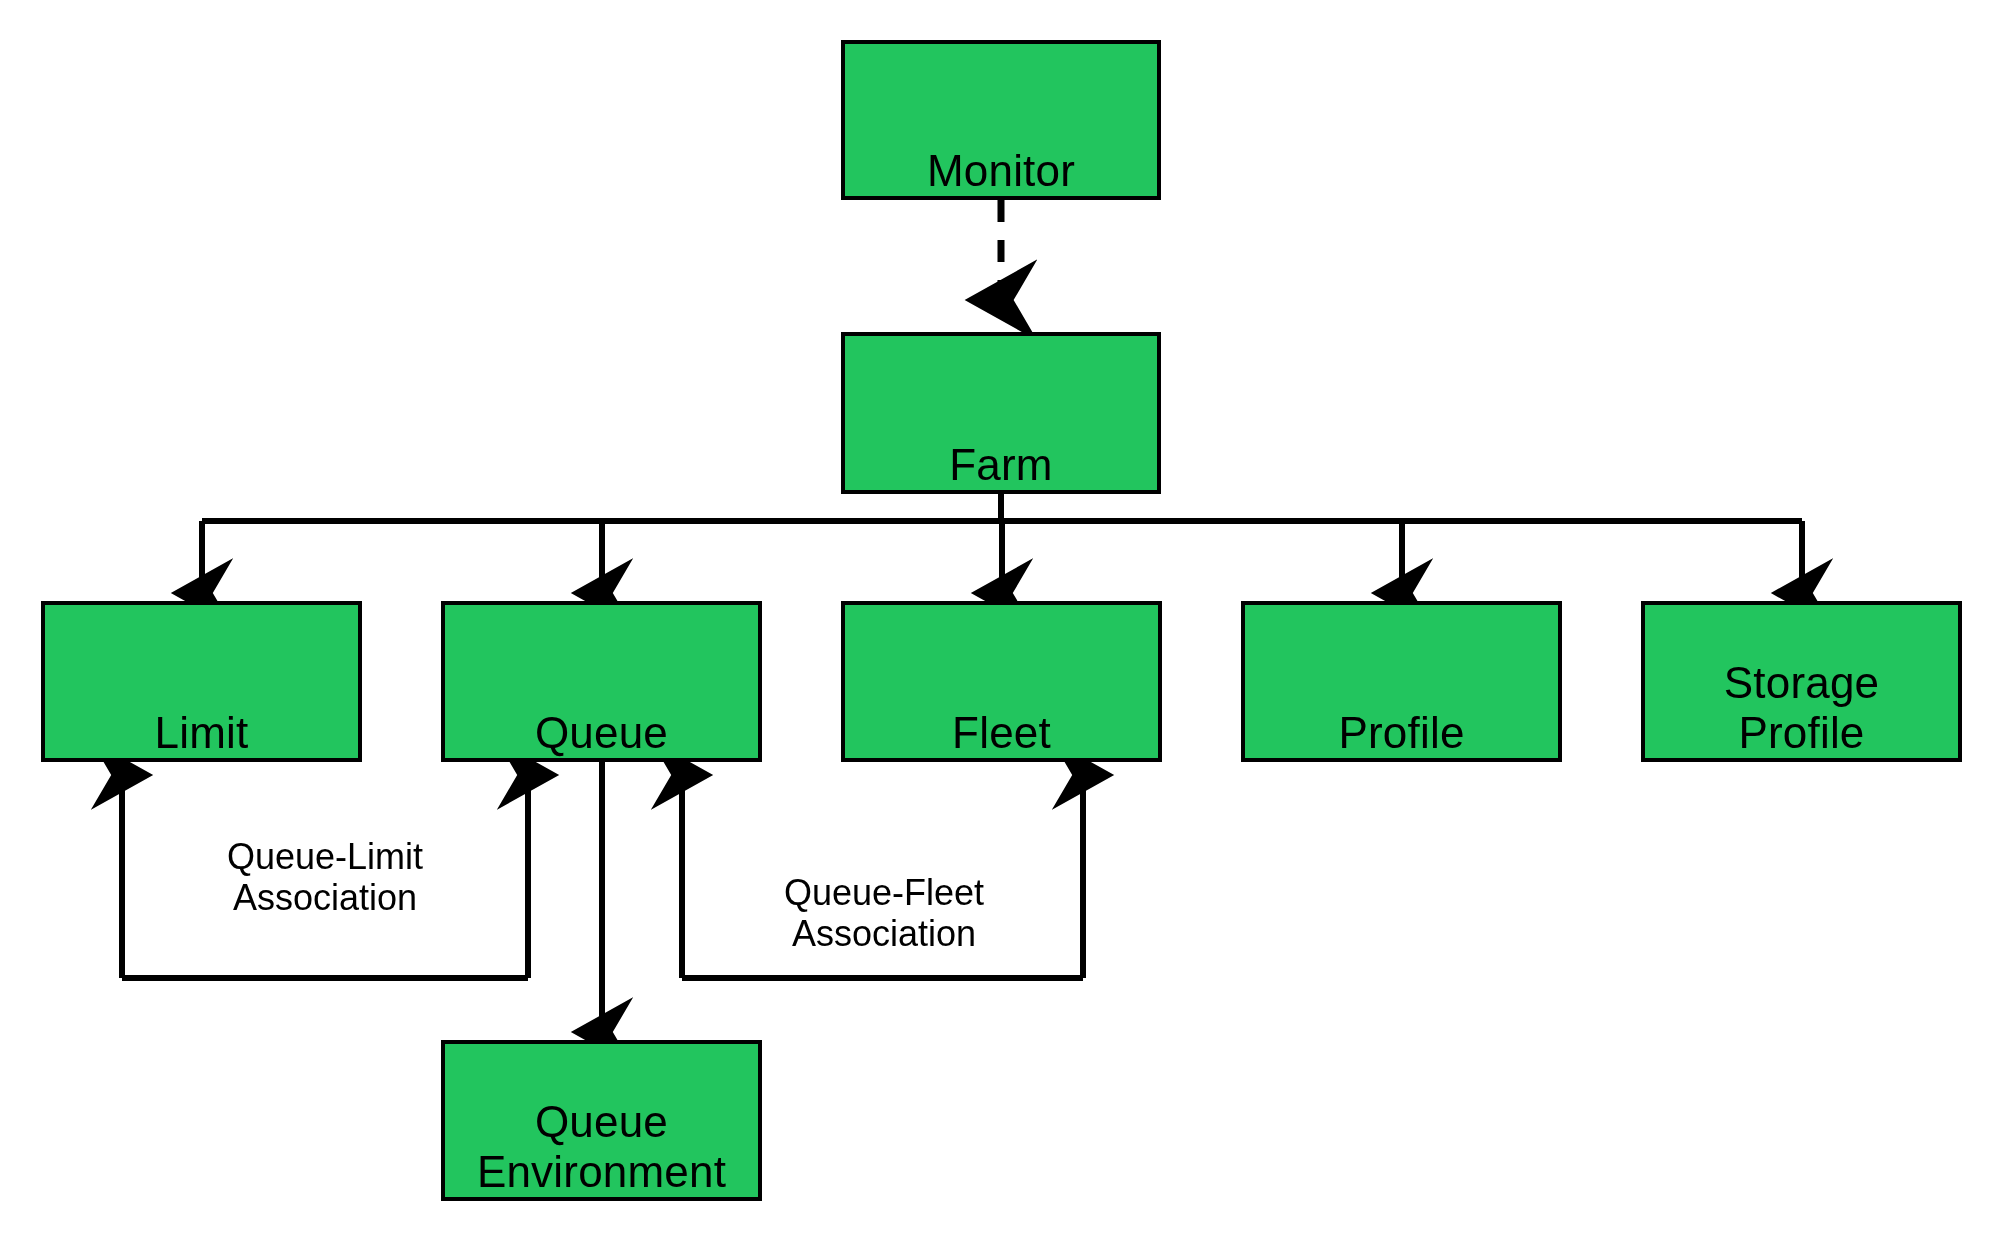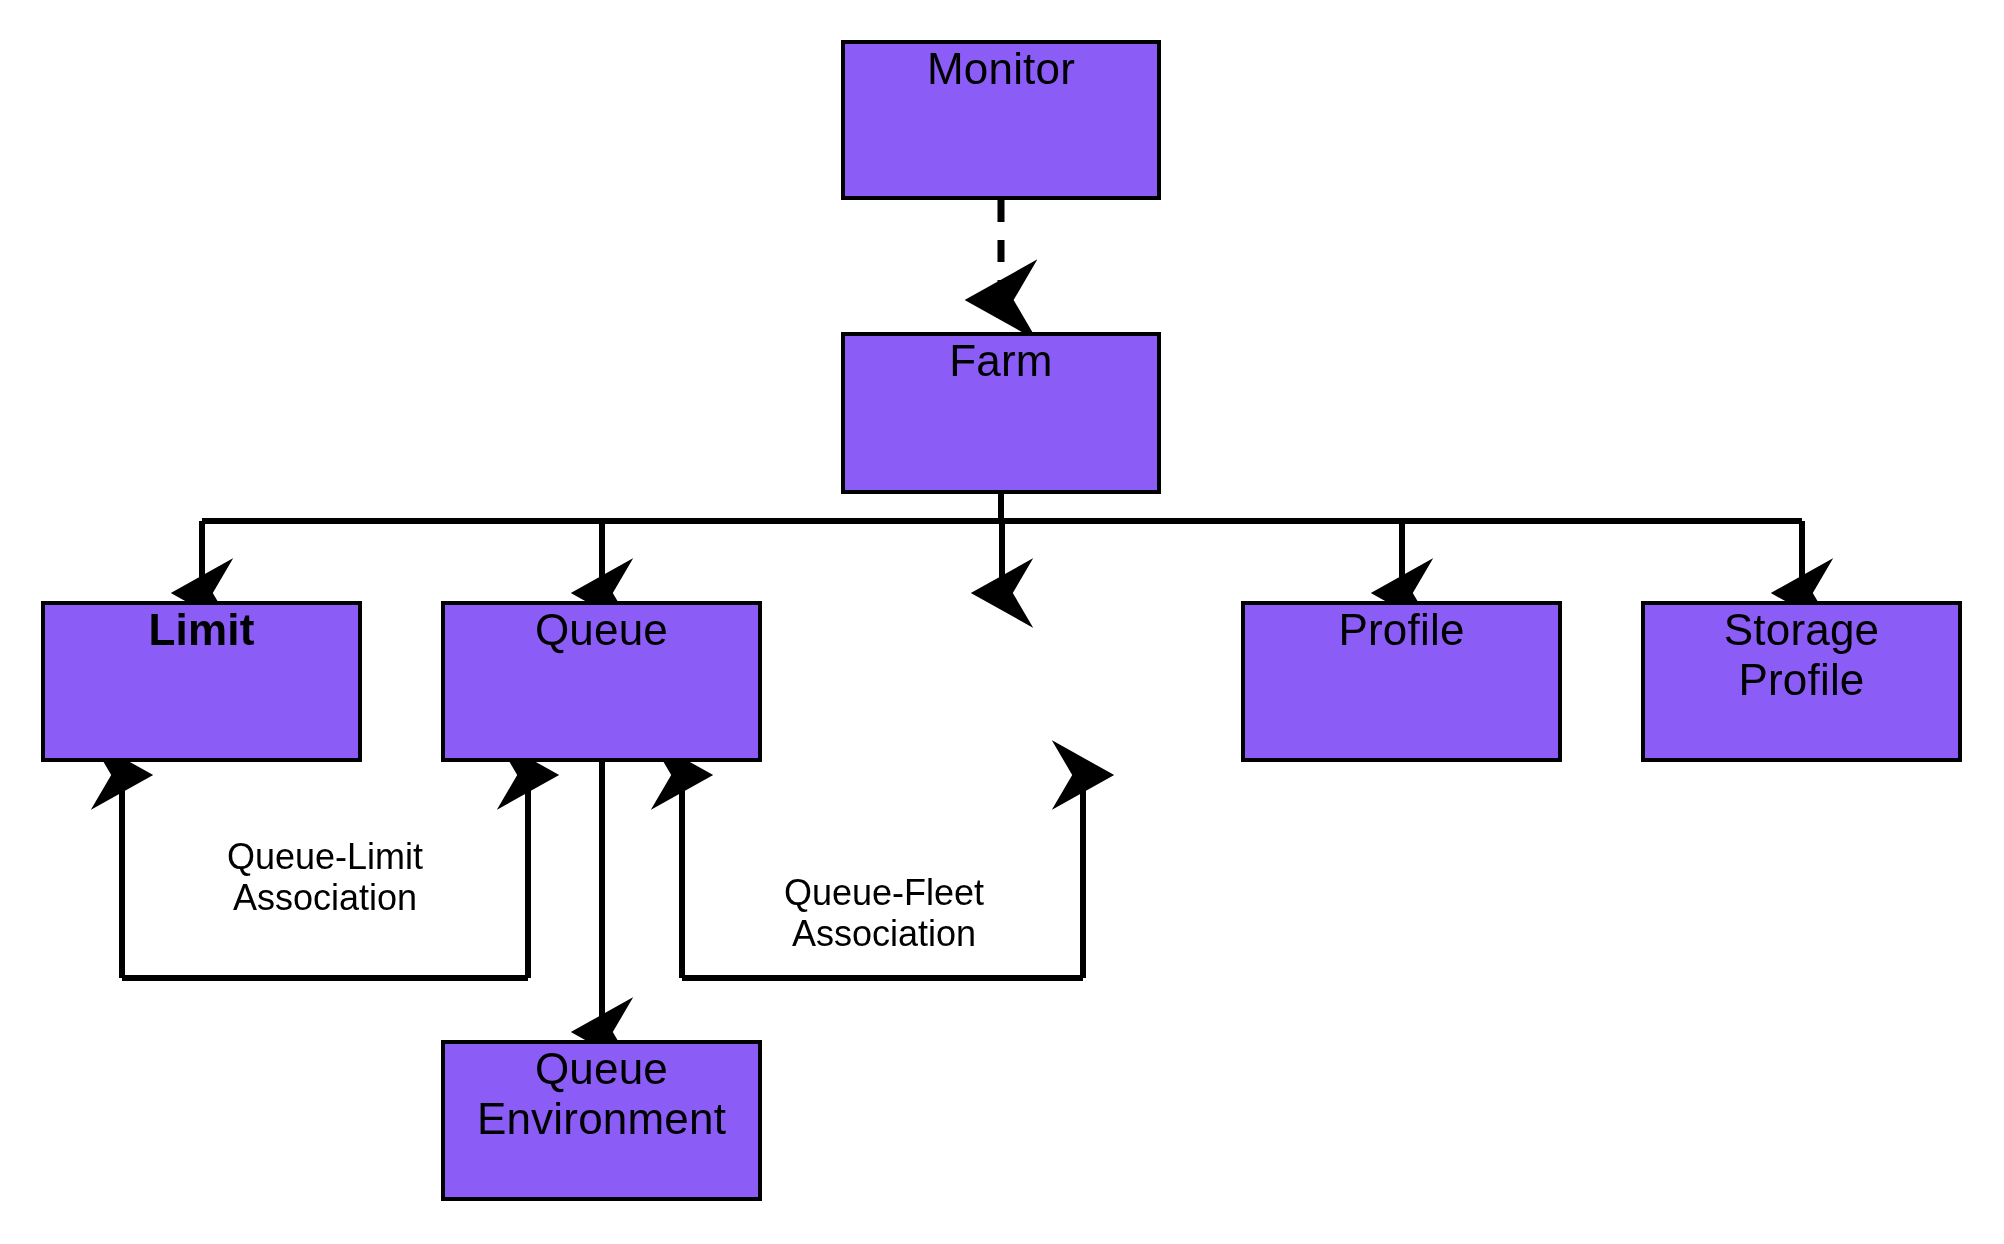--- a/index.html
+++ b/index.html
@@ -21,24 +21,24 @@
   #diagram-svg {
     position: absolute;
     top: 0;
     left: 0;
     width: 2004px;
     height: 1244px;
   }
   .node-box {
     position: absolute;
     box-sizing: border-box;
-    background: #8b5cf6;
+    background: #22c55e;
     border: 4px solid #000000;
     display: flex;
-    align-items: flex-start;
+    align-items: flex-end;
     justify-content: center;
     text-align: center;
   }
   .node-label {
     font-family: "Liberation Sans", sans-serif;
     font-size: 44px;
     line-height: 1.14;
     color: #000000;
     white-space: pre-line;
     letter-spacing: 0.2px;
@@ -112,28 +112,31 @@
   </svg>
 
   <div class="node-box" style="left:841px; top:40px; width:320px; height:160px;">
     <span class="node-label">Monitor</span>
   </div>
 
   <div class="node-box" style="left:841px; top:332px; width:320px; height:162px;">
     <span class="node-label">Farm</span>
   </div>
 
-  <div class="node-box" style="left:41px; top:601px; width:321px; height:161px;font-weight:bold;">
+  <div class="node-box" style="left:41px; top:601px; width:321px; height:161px;">
     <span class="node-label">Limit</span>
   </div>
 
   <div class="node-box" style="left:441px; top:601px; width:321px; height:161px;">
     <span class="node-label">Queue</span>
   </div>
 
+  <div class="node-box" style="left:841px; top:601px; width:321px; height:161px;">
+    <span class="node-label">Fleet</span>
+  </div>
 
   <div class="node-box" style="left:1241px; top:601px; width:321px; height:161px;">
     <span class="node-label">Profile</span>
   </div>
 
   <div class="node-box" style="left:1641px; top:601px; width:321px; height:161px;">
     <span class="node-label">Storage
 Profile</span>
   </div>
 

